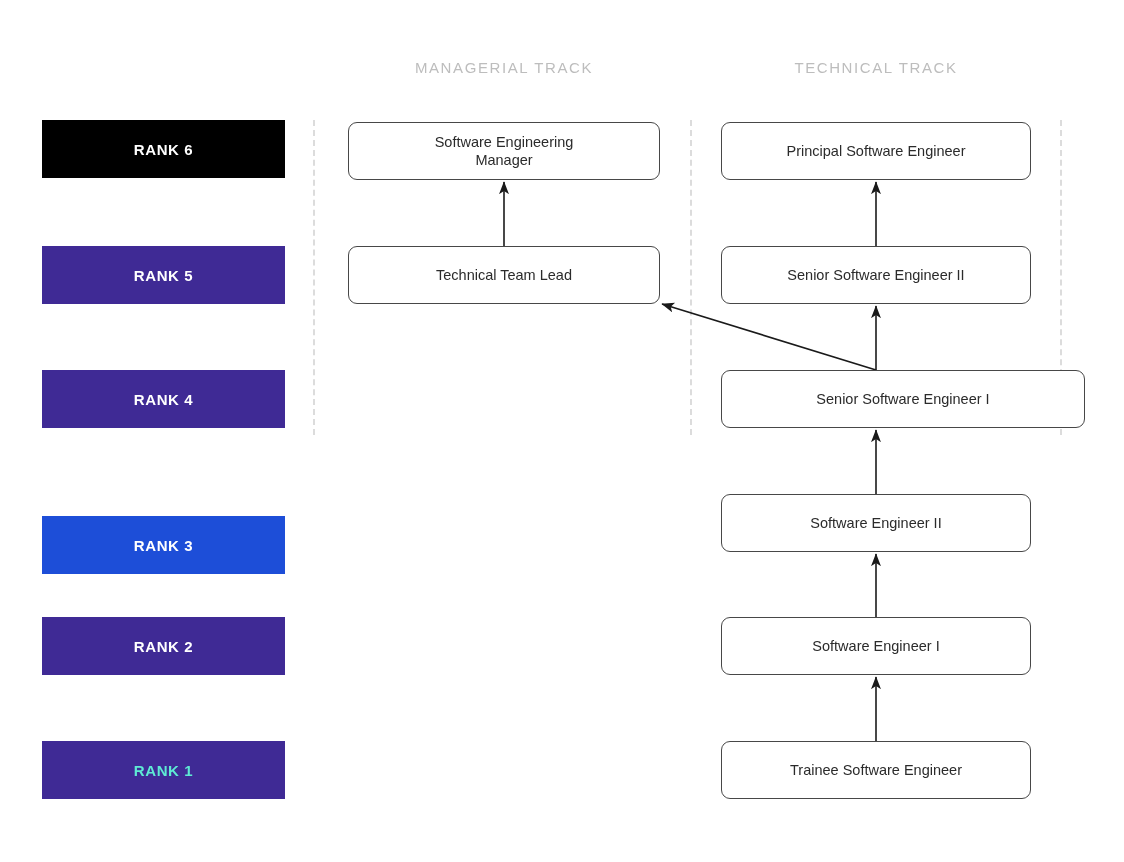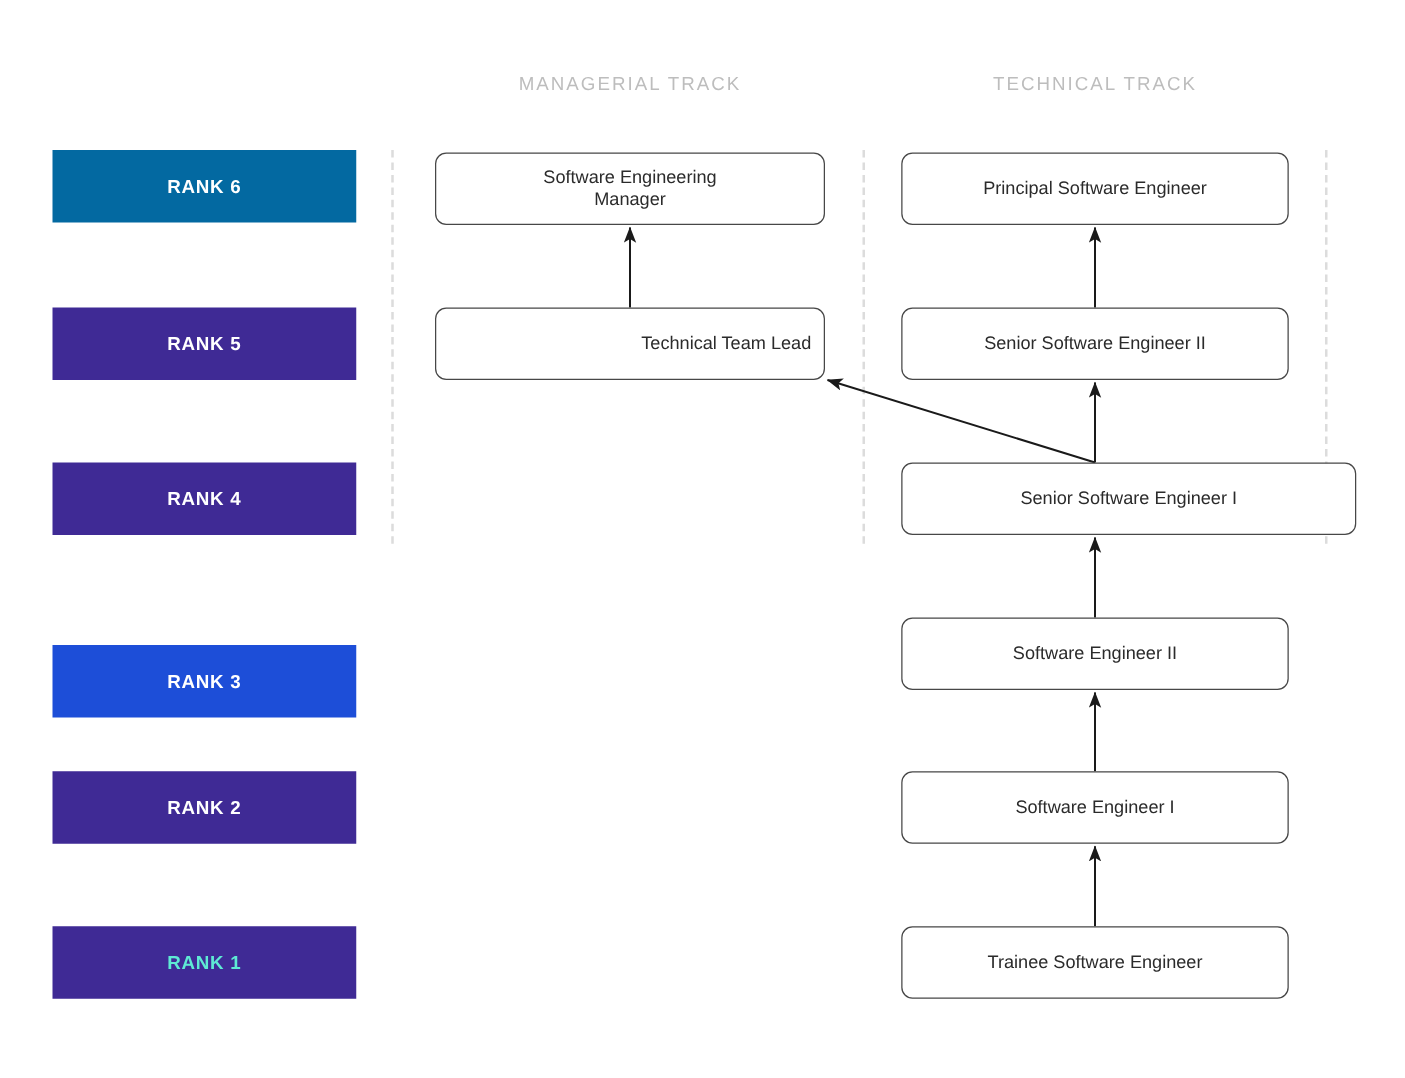--- a/index.html
+++ b/index.html
@@ -100,21 +100,21 @@
 
 <div id="canvas">
 
   <div class="track-header" id="header-managerial" style="left: 304px; top: 60px; width: 400px; color: rgb(189, 189, 189);">MANAGERIAL TRACK</div>
   <div class="track-header" id="header-technical" style="left: 676px; top: 60px; width: 400px; color: rgb(189, 189, 189);">TECHNICAL TRACK</div>
 
   <div class="divider" id="divider-0" style="left: 313px; top: 120px; height: 315px; border-left-color: rgb(220, 220, 220);"></div>
   <div class="divider" id="divider-1" style="left: 690px; top: 120px; height: 315px; border-left-color: rgb(220, 220, 220);"></div>
   <div class="divider" id="divider-2" style="left: 1060px; top: 120px; height: 315px; border-left-color: rgb(220, 220, 220);"></div>
 
-  <div class="rank-bar" id="rank-0" style="top: 120px; background: #0369a1;">
+  <div class="rank-bar" id="rank-0" style="top: 120px; background: #000000;">
     <span class="rank-label" style="color: rgb(255, 255, 255);">RANK 6</span>
   </div>
   <div class="rank-bar" id="rank-1" style="top: 246px; background: rgb(63, 42, 149);">
     <span class="rank-label" style="color: rgb(255, 255, 255);">RANK 5</span>
   </div>
   <div class="rank-bar" id="rank-2" style="top: 370px; background: rgb(63, 42, 149);">
     <span class="rank-label" style="color: rgb(255, 255, 255);">RANK 4</span>
   </div>
   <div class="rank-bar" id="rank-3" style="top: 516px; background: #1d4ed8; align-items: center;">
     <span class="rank-label" style="color: rgb(255, 255, 255);">RANK 3</span>
@@ -140,21 +140,21 @@
         <line x1="876" y1="617" x2="876" y2="554" stroke="#1a1a1a" stroke-width="1.6" marker-end="url(#arrowhead)"></line>
         <line x1="876" y1="741" x2="876" y2="677" stroke="#1a1a1a" stroke-width="1.6" marker-end="url(#arrowhead)"></line>
         <line x1="876" y1="370" x2="662" y2="304" stroke="#1a1a1a" stroke-width="1.6" marker-end="url(#arrowhead)"></line>
       </g>
   </svg>
 
   <div class="node" id="node-0" style="left: 348px; top: 122px; width: 312px; height: 58px; border-color: rgb(71, 71, 71);">
     <span class="node-label" style="color: rgb(43, 43, 43);">Software Engineering
 Manager</span>
   </div>
-  <div class="node" id="node-1" style="left: 348px; top: 246px; width: 312px; height: 58px; border-color: rgb(71, 71, 71); justify-content: flex-end;">
+  <div class="node" id="node-1" style="left: 348px; top: 246px; width: 312px; height: 58px; border-color: rgb(71, 71, 71);">
     <span class="node-label" style="color: rgb(43, 43, 43);">Technical Team Lead</span>
   </div>
 
   <div class="node" id="node-2" style="left: 721px; top: 122px; width: 310px; height: 58px; border-color: rgb(71, 71, 71);">
     <span class="node-label" style="color: rgb(43, 43, 43);">Principal Software Engineer</span>
   </div>
   <div class="node" id="node-3" style="left: 721px; top: 246px; width: 310px; height: 58px; border-color: rgb(71, 71, 71);">
     <span class="node-label" style="color: rgb(43, 43, 43);">Senior Software Engineer II</span>
   </div>
   <div class="node" id="node-4" style="left: 721px; top: 370px; width: 364px; height: 58px; border-color: rgb(71, 71, 71);">

